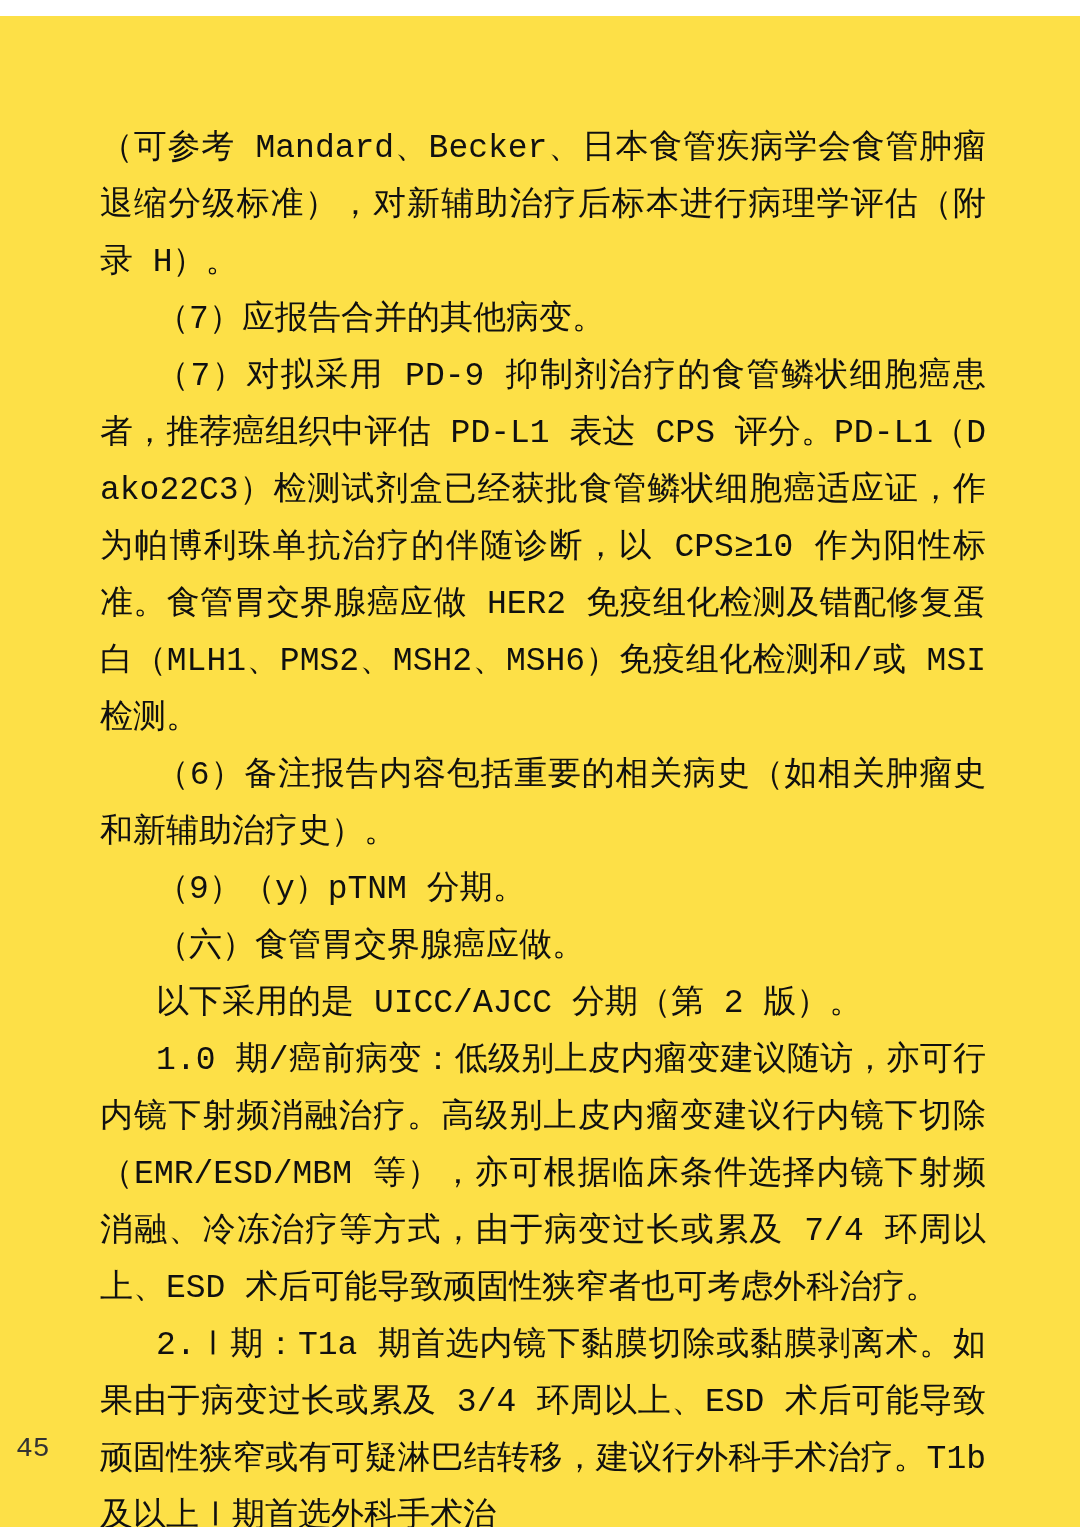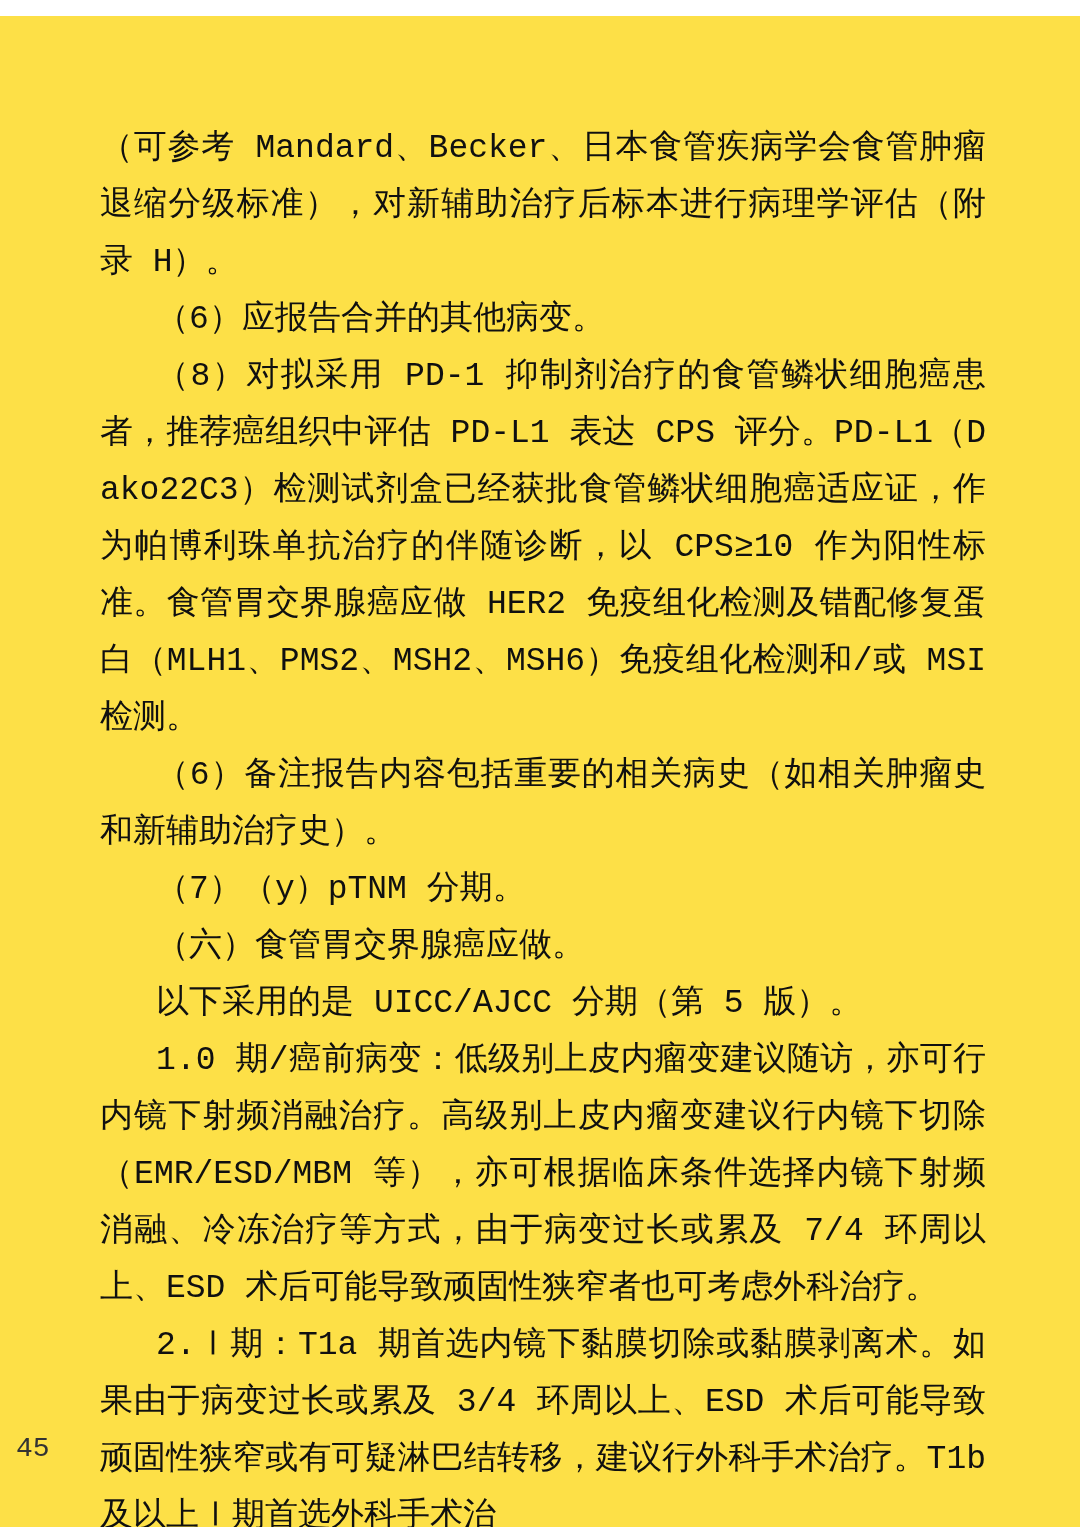--- a/index.html
+++ b/index.html
@@ -45,24 +45,24 @@
     line-height: 30px;
     color: #333333;
   }
 </style>
 </head>
 <body>
 
 <div class="doc-page">
   <div class="doc-content">
     <p class="para">（可参考 Mandard、Becker、日本食管疾病学会食管肿瘤退缩分级标准），对新辅助治疗后标本进行病理学评估（附录 H）。</p>
-    <p class="para indent">（6）应报告合并的其他病变。</p>
-    <p class="para indent">（8）对拟采用 PD-1 抑制剂治疗的食管鳞状细胞癌患者，推荐癌组织中评估 PD-L1 表达 CPS 评分。PD-L1（Dako22C3）检测试剂盒已经获批食管鳞状细胞癌适应证，作为帕博利珠单抗治疗的伴随诊断，以 CPS≥10 作为阳性标准。食管胃交界腺癌应做 HER2 免疫组化检测及错配修复蛋白（MLH1、PMS2、MSH2、MSH6）免疫组化检测和/或 MSI 检测。</p>
+    <p class="para indent">（7）应报告合并的其他病变。</p>
+    <p class="para indent">（7）对拟采用 PD-9 抑制剂治疗的食管鳞状细胞癌患者，推荐癌组织中评估 PD-L1 表达 CPS 评分。PD-L1（Dako22C3）检测试剂盒已经获批食管鳞状细胞癌适应证，作为帕博利珠单抗治疗的伴随诊断，以 CPS≥10 作为阳性标准。食管胃交界腺癌应做 HER2 免疫组化检测及错配修复蛋白（MLH1、PMS2、MSH2、MSH6）免疫组化检测和/或 MSI 检测。</p>
     <p class="para indent">（6）备注报告内容包括重要的相关病史（如相关肿瘤史和新辅助治疗史）。</p>
-    <p class="para indent">（7）（y）pTNM 分期。</p>
+    <p class="para indent">（9）（y）pTNM 分期。</p>
     <p class="para indent">（六）食管胃交界腺癌应做。</p>
-    <p class="para indent">以下采用的是 UICC/AJCC 分期（第 5 版）。</p>
+    <p class="para indent">以下采用的是 UICC/AJCC 分期（第 2 版）。</p>
     <p class="para indent">1.0 期/癌前病变：低级别上皮内瘤变建议随访，亦可行内镜下射频消融治疗。高级别上皮内瘤变建议行内镜下切除（EMR/ESD/MBM 等），亦可根据临床条件选择内镜下射频消融、冷冻治疗等方式，由于病变过长或累及 7/4 环周以上、ESD 术后可能导致顽固性狭窄者也可考虑外科治疗。</p>
     <p class="para indent">2.Ⅰ期：T1a 期首选内镜下黏膜切除或黏膜剥离术。如果由于病变过长或累及 3/4 环周以上、ESD 术后可能导致顽固性狭窄或有可疑淋巴结转移，建议行外科手术治疗。T1b 及以上Ⅰ期首选外科手术治</p>
   </div>
 
   <div class="page-footer">45</div>
 </div>
 
 </body></html>

